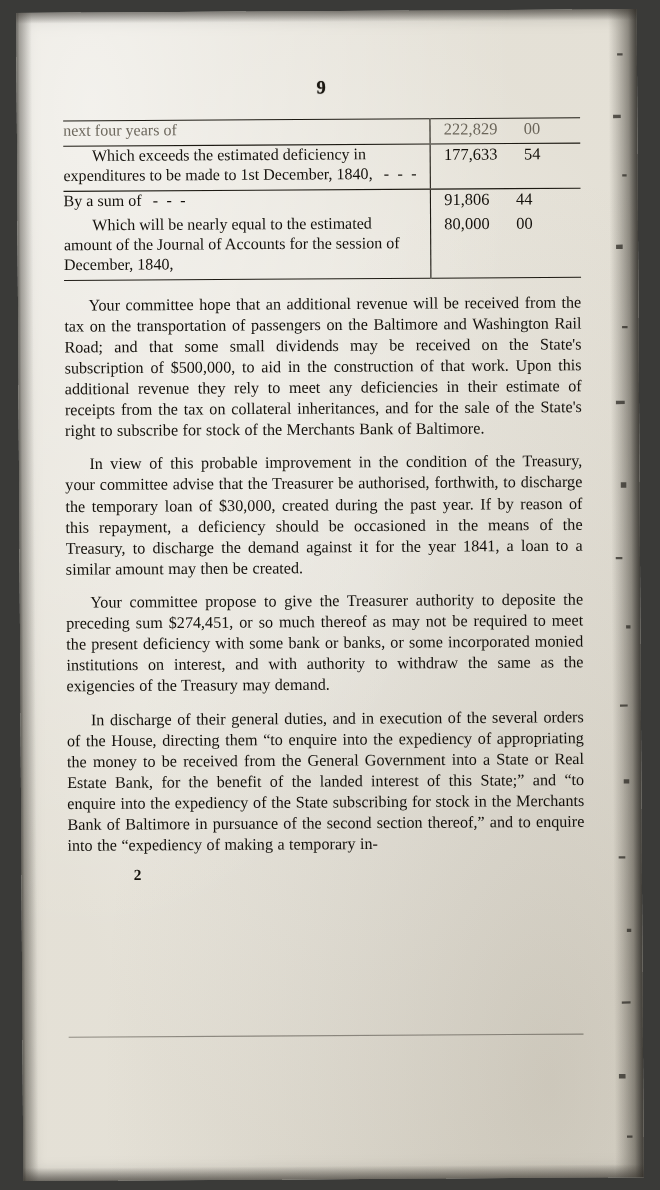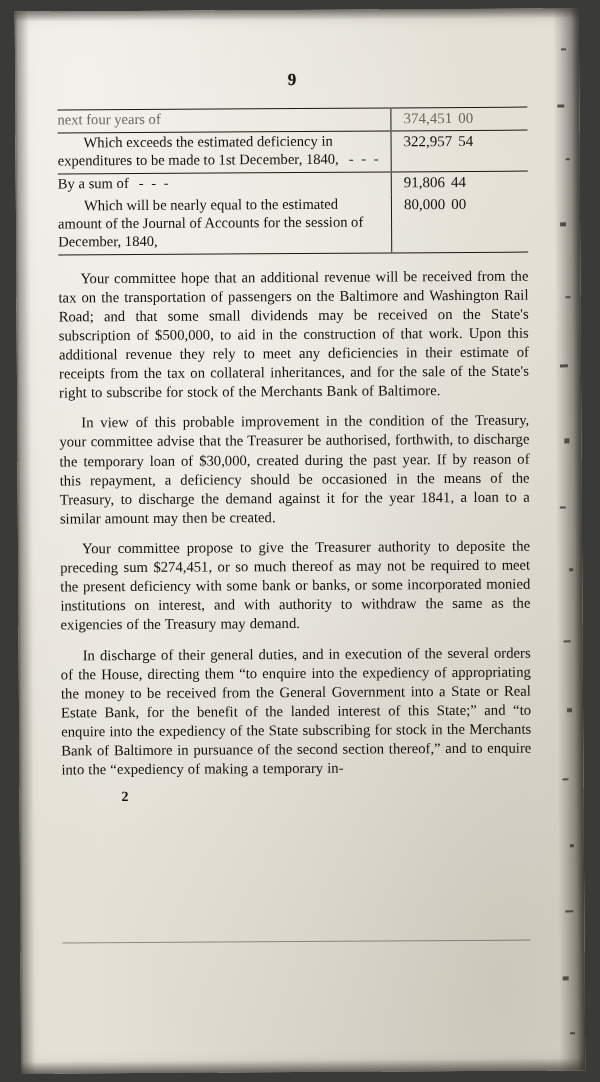--- a/index.html
+++ b/index.html
@@ -134,21 +134,21 @@
     border-bottom: 1.2px solid #1d1a13;
   }
   .indent {
     padding-left: 26px;
   }
   .dashes {
     letter-spacing: 2px;
     padding-left: 10px;
   }
   .amt .cents {
-    margin-left: 6px;
+    margin-left: 24px;
   }
   .faded {
     color: #4c463a;
     opacity: 0.8;
   }
 
   
   p.body {
     margin: 0 0 11px 0;
     font-size: 14.7px;
@@ -184,30 +184,30 @@
 
     <div class="content">
 
       <div class="page-number-top">9</div>
 
       <table class="fin-table">
         <tbody>
           <tr class="ruled">
             <td class="desc faded">next four years of</td>
             <td class="amt faded">
-              <span>374,451</span><span class="cents">00</span>
+              <span>222,829</span><span class="cents">00</span>
             </td>
           </tr>
 
           <tr class="ruled">
             <td class="desc">
               <span class="indent" style="display:inline;">Which exceeds the estimated deficiency in expenditures to be made to 1st December, 1840,</span><span class="dashes">-        -        -</span>
             </td>
             <td class="amt">
-              <span>322,957</span><span class="cents">54</span>
+              <span>177,633</span><span class="cents">54</span>
             </td>
           </tr>
 
           <tr>
             <td class="desc">
               <span>By a sum of</span><span class="dashes">-        -        -</span>
             </td>
             <td class="amt">
               <span>91,806</span><span class="cents">44</span>
             </td>

